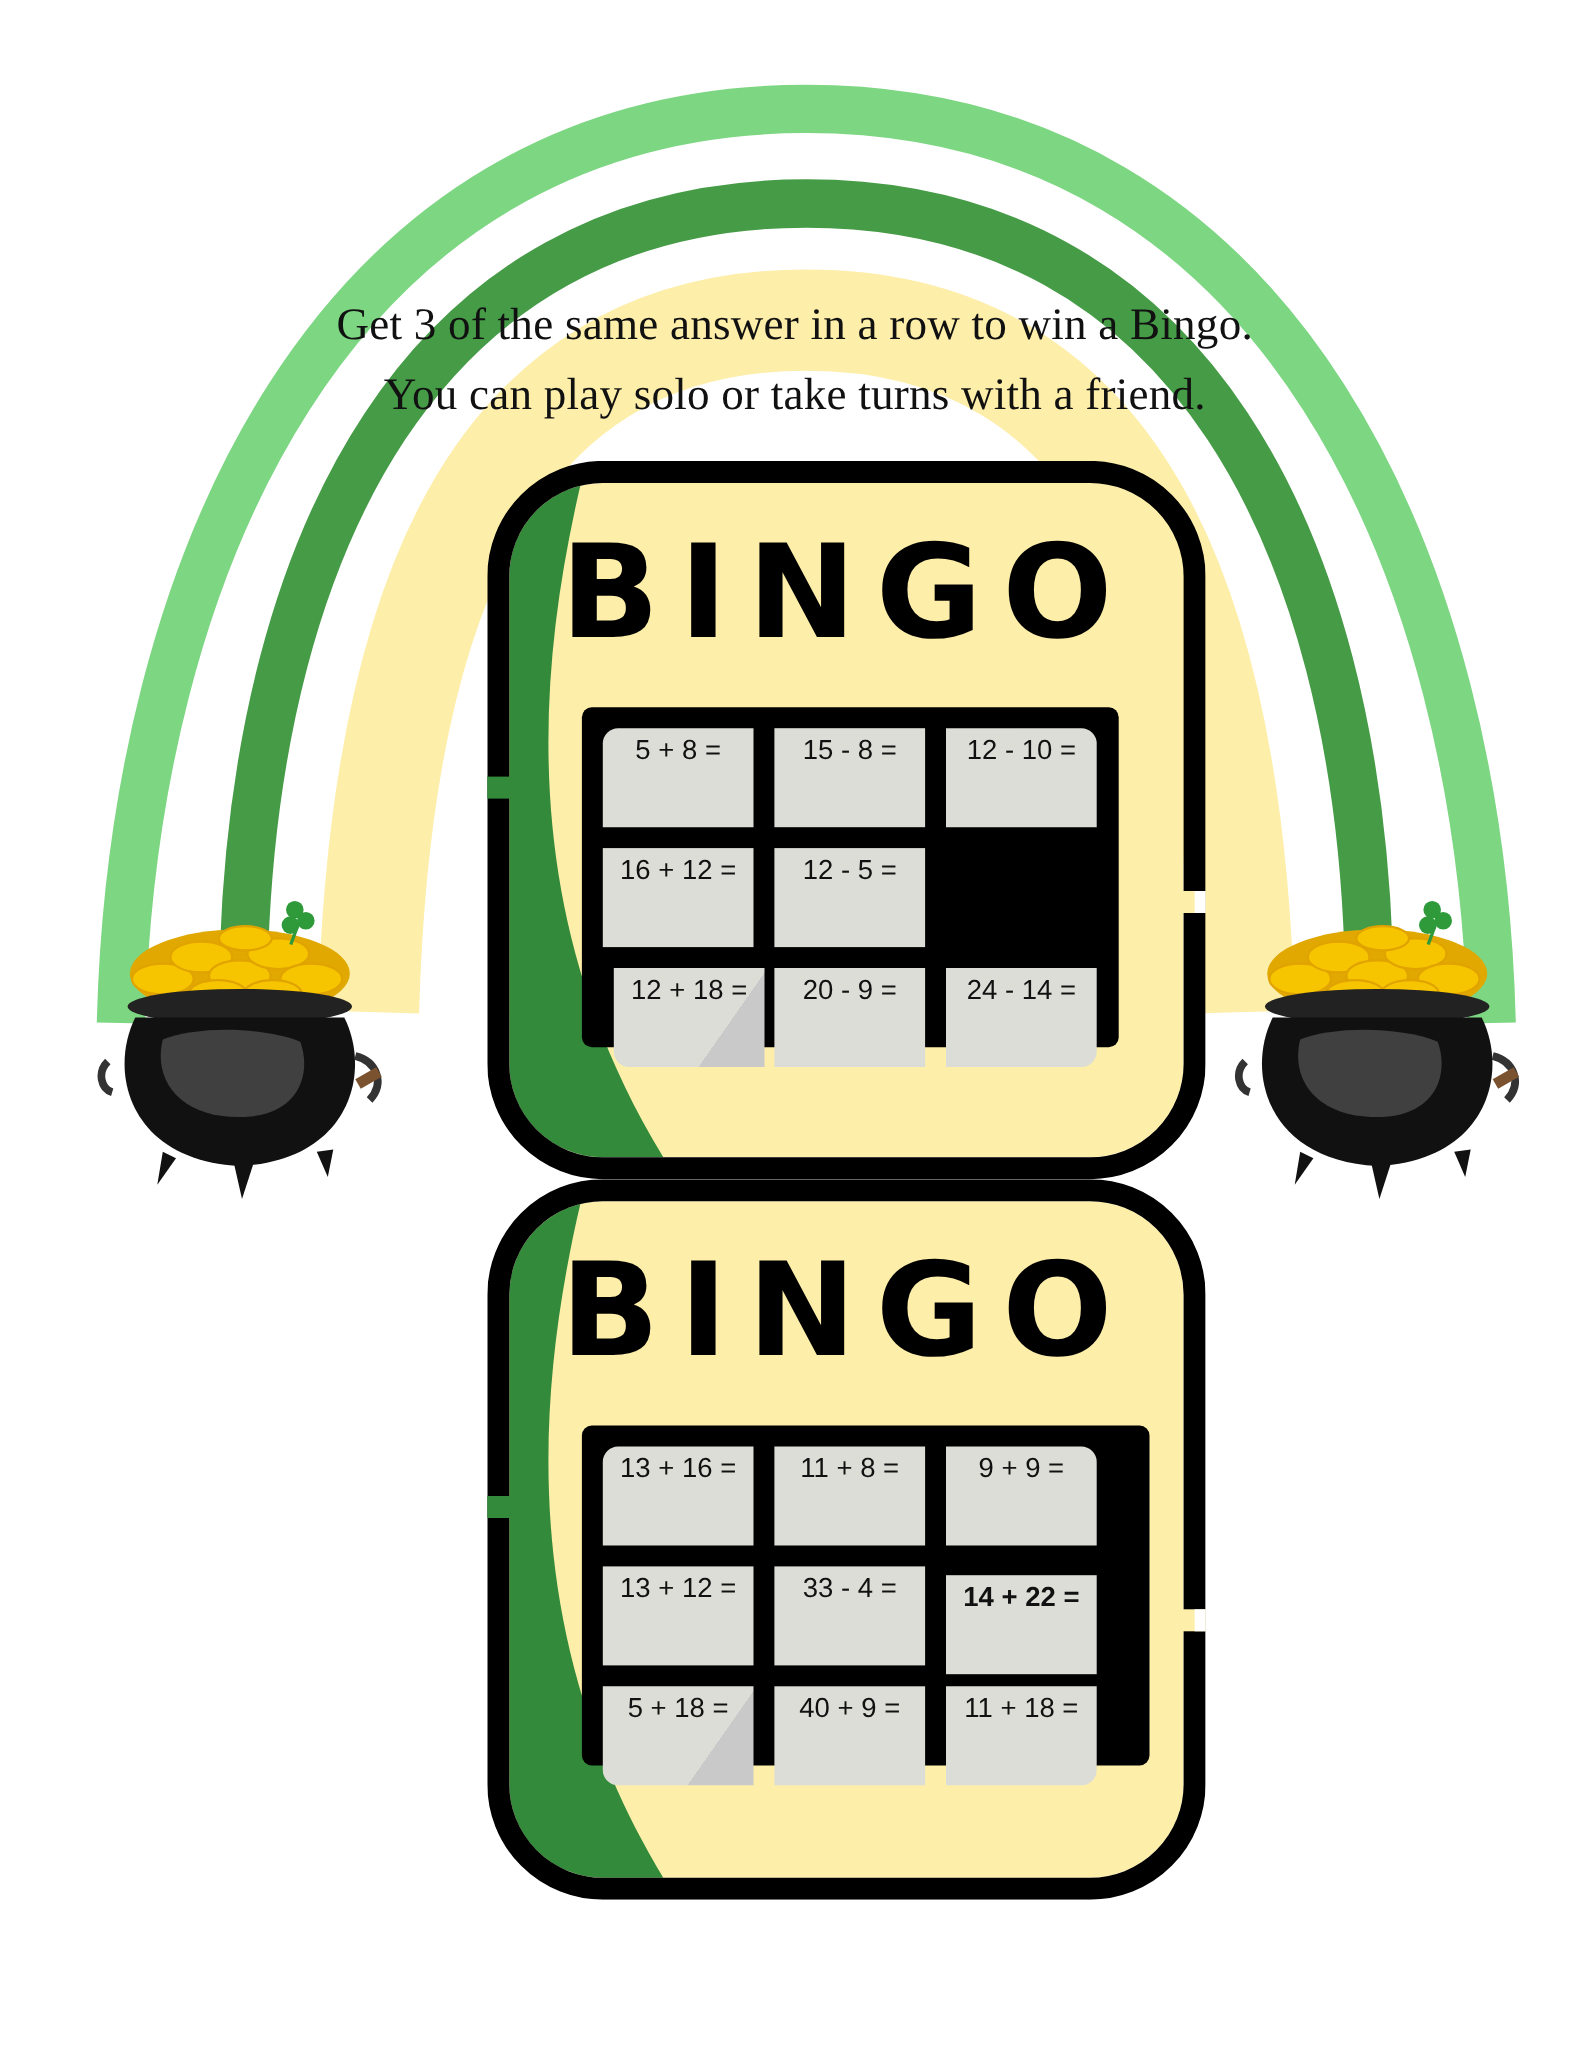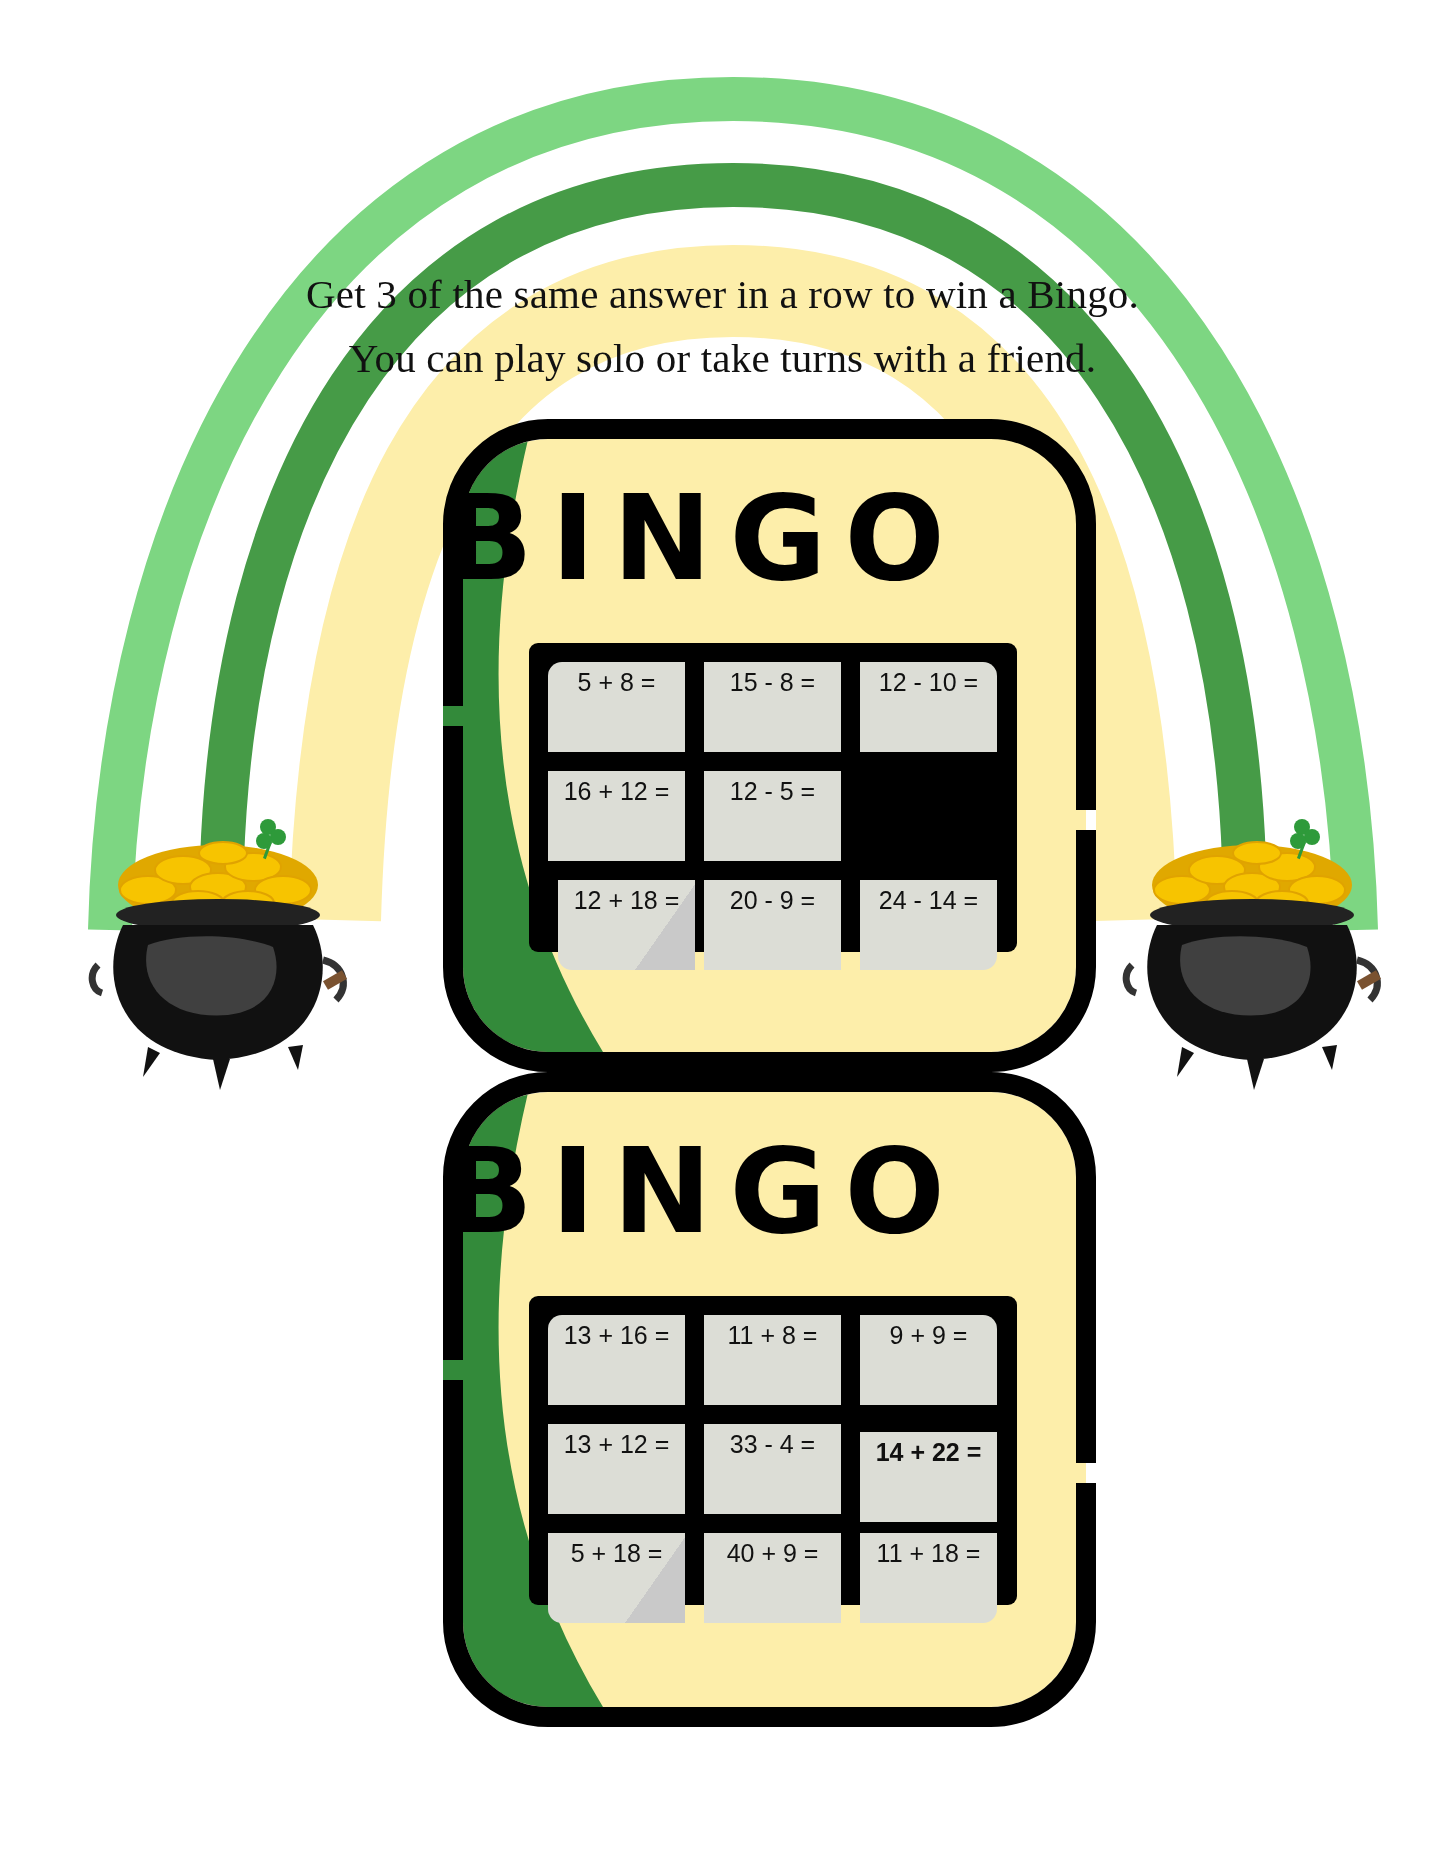--- a/index.html
+++ b/index.html
@@ -1,21 +1,21 @@
 <!DOCTYPE html>
 <html><head>
 <meta charset="utf-8">
 <style>
   html, body { margin: 0; padding: 0; background: #ffffff; }
   body { width: 1445px; height: 1871px; position: relative; overflow: hidden; font-family: "DejaVu Sans", sans-serif; }
   .layer { position: absolute; left: 0; top: 0; }
   .instructions { position: absolute; left: 0; width: 1445px; top: 262px; text-align: center; color: #111; font-family: Liberation Serif, serif; font-size: 41px; line-height: 64px; letter-spacing: 0.2px; }
   .instructions div { white-space: nowrap; }
   .card { position: absolute; left: 443px; width: 653px; }
-  .bingo-title { position: absolute; left: 0; width: 100%; text-align: left; font-family: "DejaVu Sans", sans-serif; font-weight: bold; font-size: 118px; letter-spacing: 18px; color: #000; }
+  .bingo-title { position: absolute; left: 0; width: 100%; text-align: center; font-family: "DejaVu Sans", sans-serif; font-weight: bold; font-size: 118px; letter-spacing: 18px; color: #000; }
   .grid { position: absolute; left: 86px; width: 488px; height: 309px; background: #000; border-radius: 9px; }
   .cell { position: absolute; width: 137px; height: 90px; background: #dcddd6; box-sizing: border-box; }
   .cell span { position: absolute; top: 6px; left: 0; width: 100%; text-align: center; font-family: "Liberation Sans", sans-serif; font-size: 25px; color: #111; white-space: nowrap; }
 </style>
 </head>
 <body>
 
 <svg class="layer" width="1445" height="1871" viewBox="0 0 1445 1871">
   <path d="M 110 930 C 120 520, 300 99, 733 99 C 1166 99, 1346 520, 1356 930" fill="none" stroke="#7dd682" stroke-width="44"></path>
   <path d="M 222 860 C 235 500, 380 185, 733 185 C 1086 185, 1231 500, 1244 860" fill="none" stroke="#469b47" stroke-width="44"></path>
@@ -136,21 +136,21 @@
         </clipPath>
       </defs>
     <rect x="20" y="20" width="613" height="615" rx="85" fill="#fdeeaa"></rect>
     <path clip-path="url(#c2)" d="M 0 0 L 90 0 C 40 200, 30 420, 160 635 L 0 655 Z" fill="#338a3a"></path>
     <rect x="10" y="10" width="633" height="635" rx="95" fill="none" stroke="#000" stroke-width="20"></rect>
     <rect x="-2" y="288" width="25" height="20" fill="#338a3a"></rect>
     <rect x="630" y="391" width="25" height="20" fill="#fdeeaa"></rect>
     <rect x="643" y="391" width="12" height="20" fill="#ffffff"></rect>
   </svg>
   <div class="bingo-title" style="top:50px;">BINGO</div>
-  <div class="grid" style="top:224px;">
+  <div class="grid" style="top:224px;padding-left:28px;">
     <div class="cell" style="left:19px;top:19px;border-top-left-radius:14px;">
         <span>13 + 16 =</span>
       </div>
     <div class="cell" style="left:175px;top:19px;">
         <span>11 + 8 =</span>
       </div>
     <div class="cell" style="left:331px;top:19px;border-top-right-radius:14px;">
         <span>9 + 9 =</span>
       </div>
     <div class="cell" style="left:19px;top:128px;">

